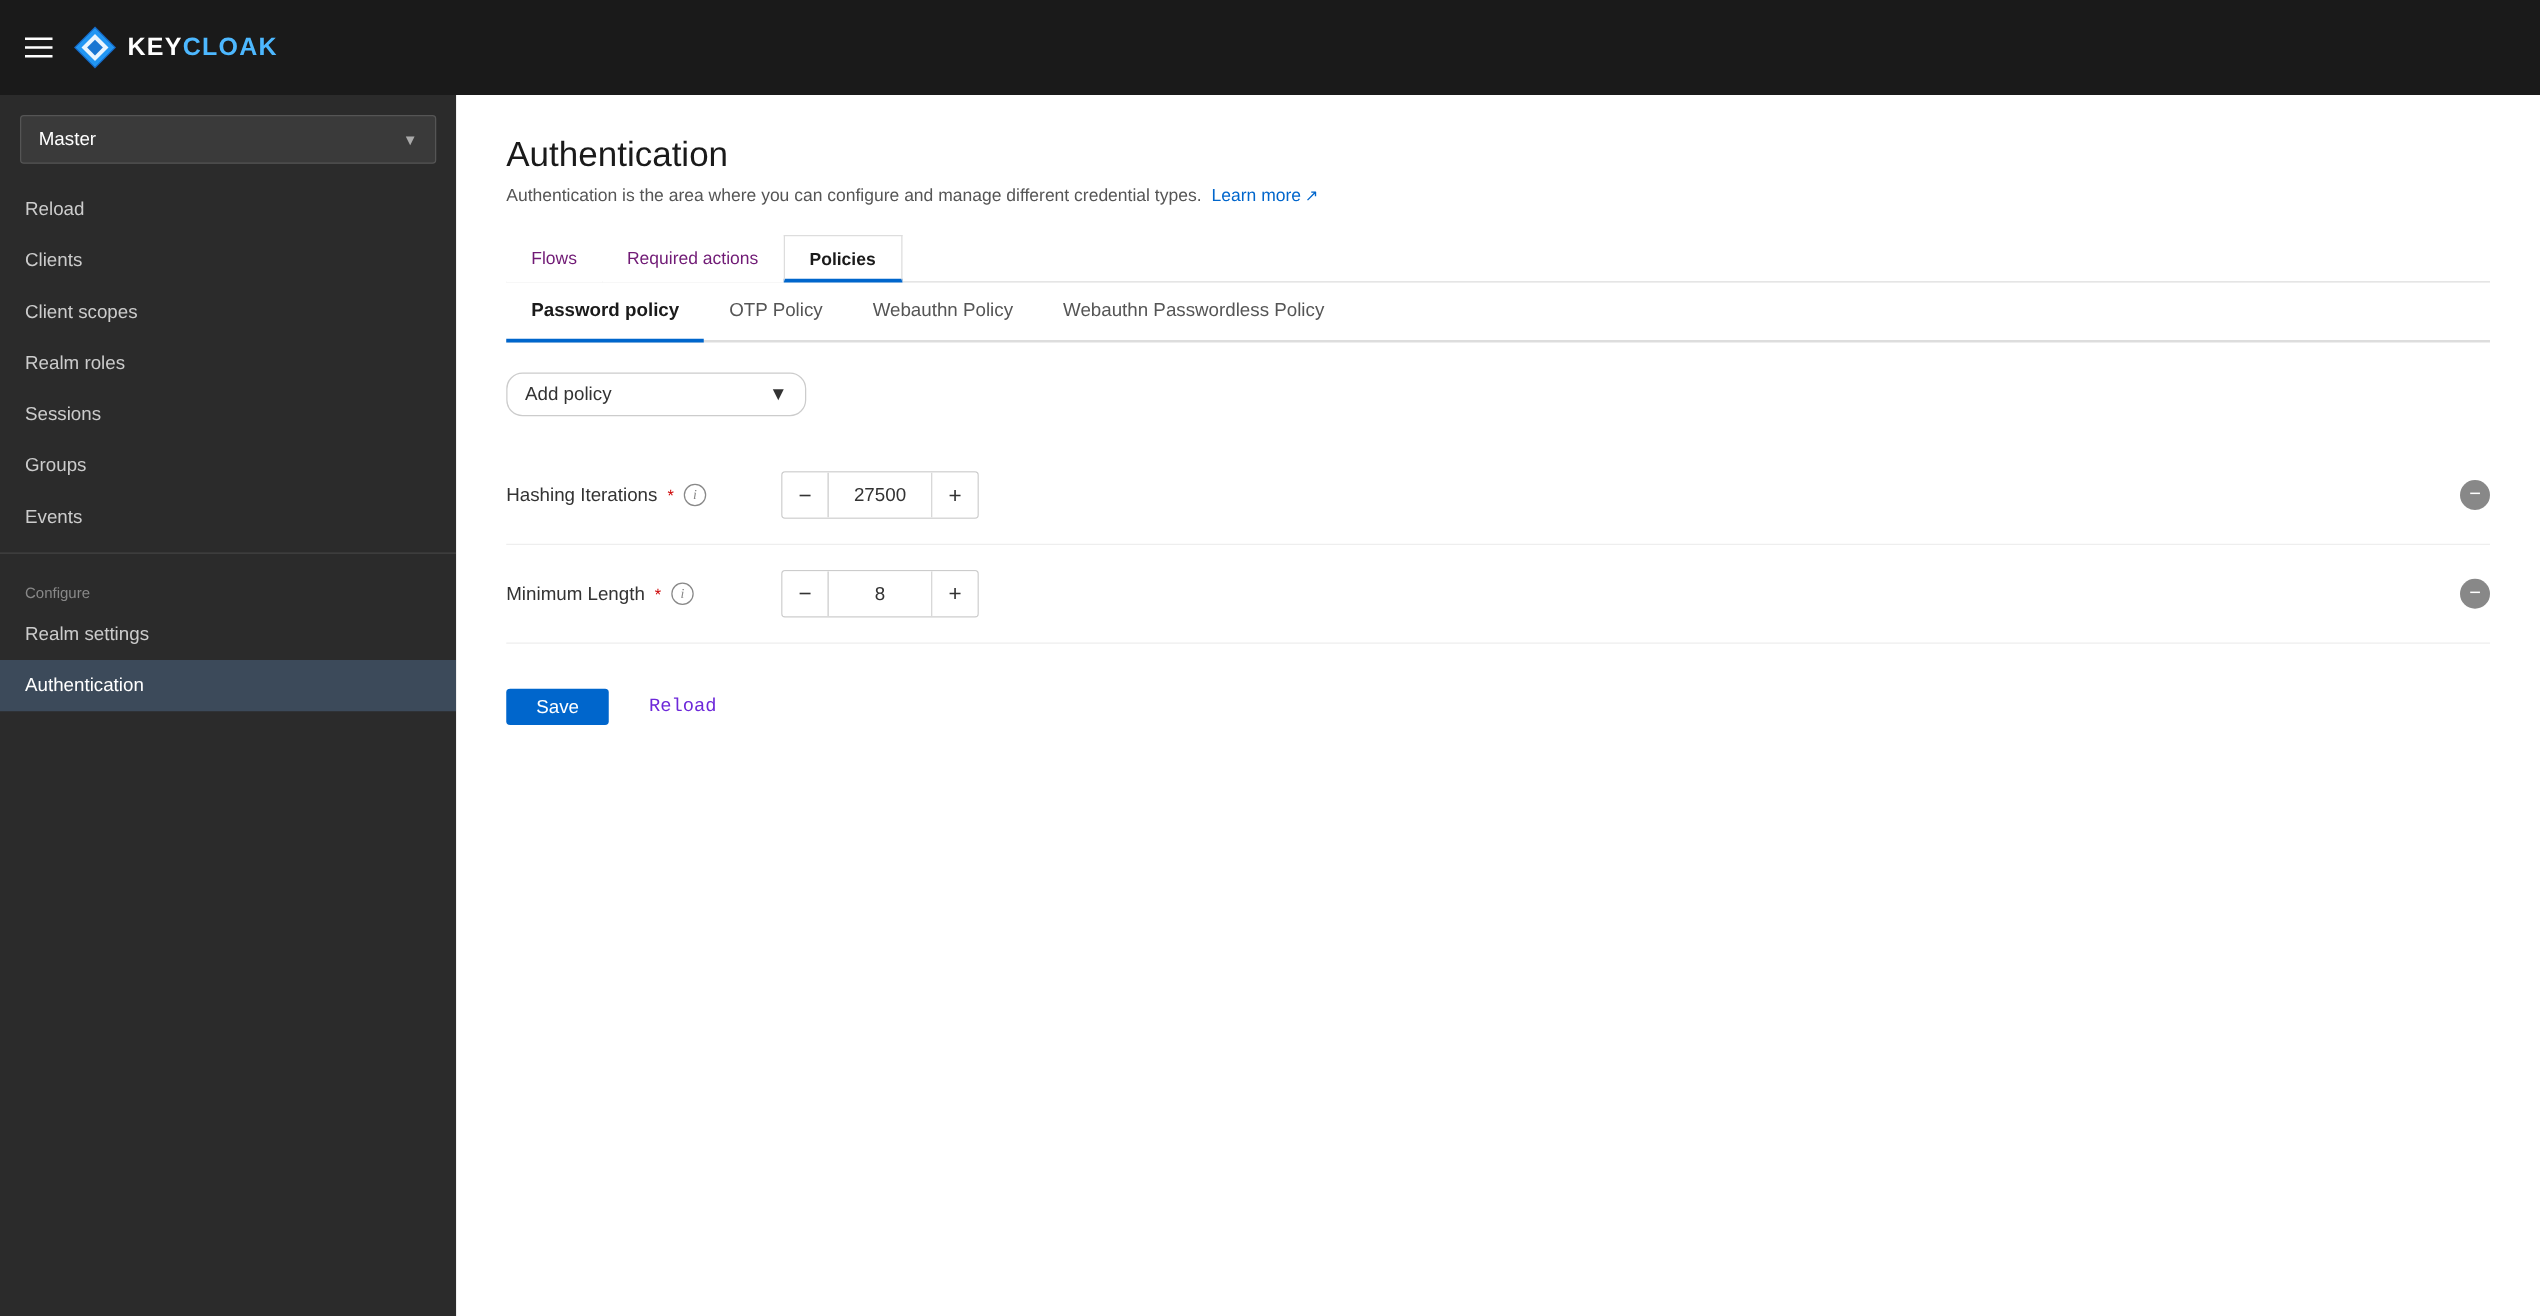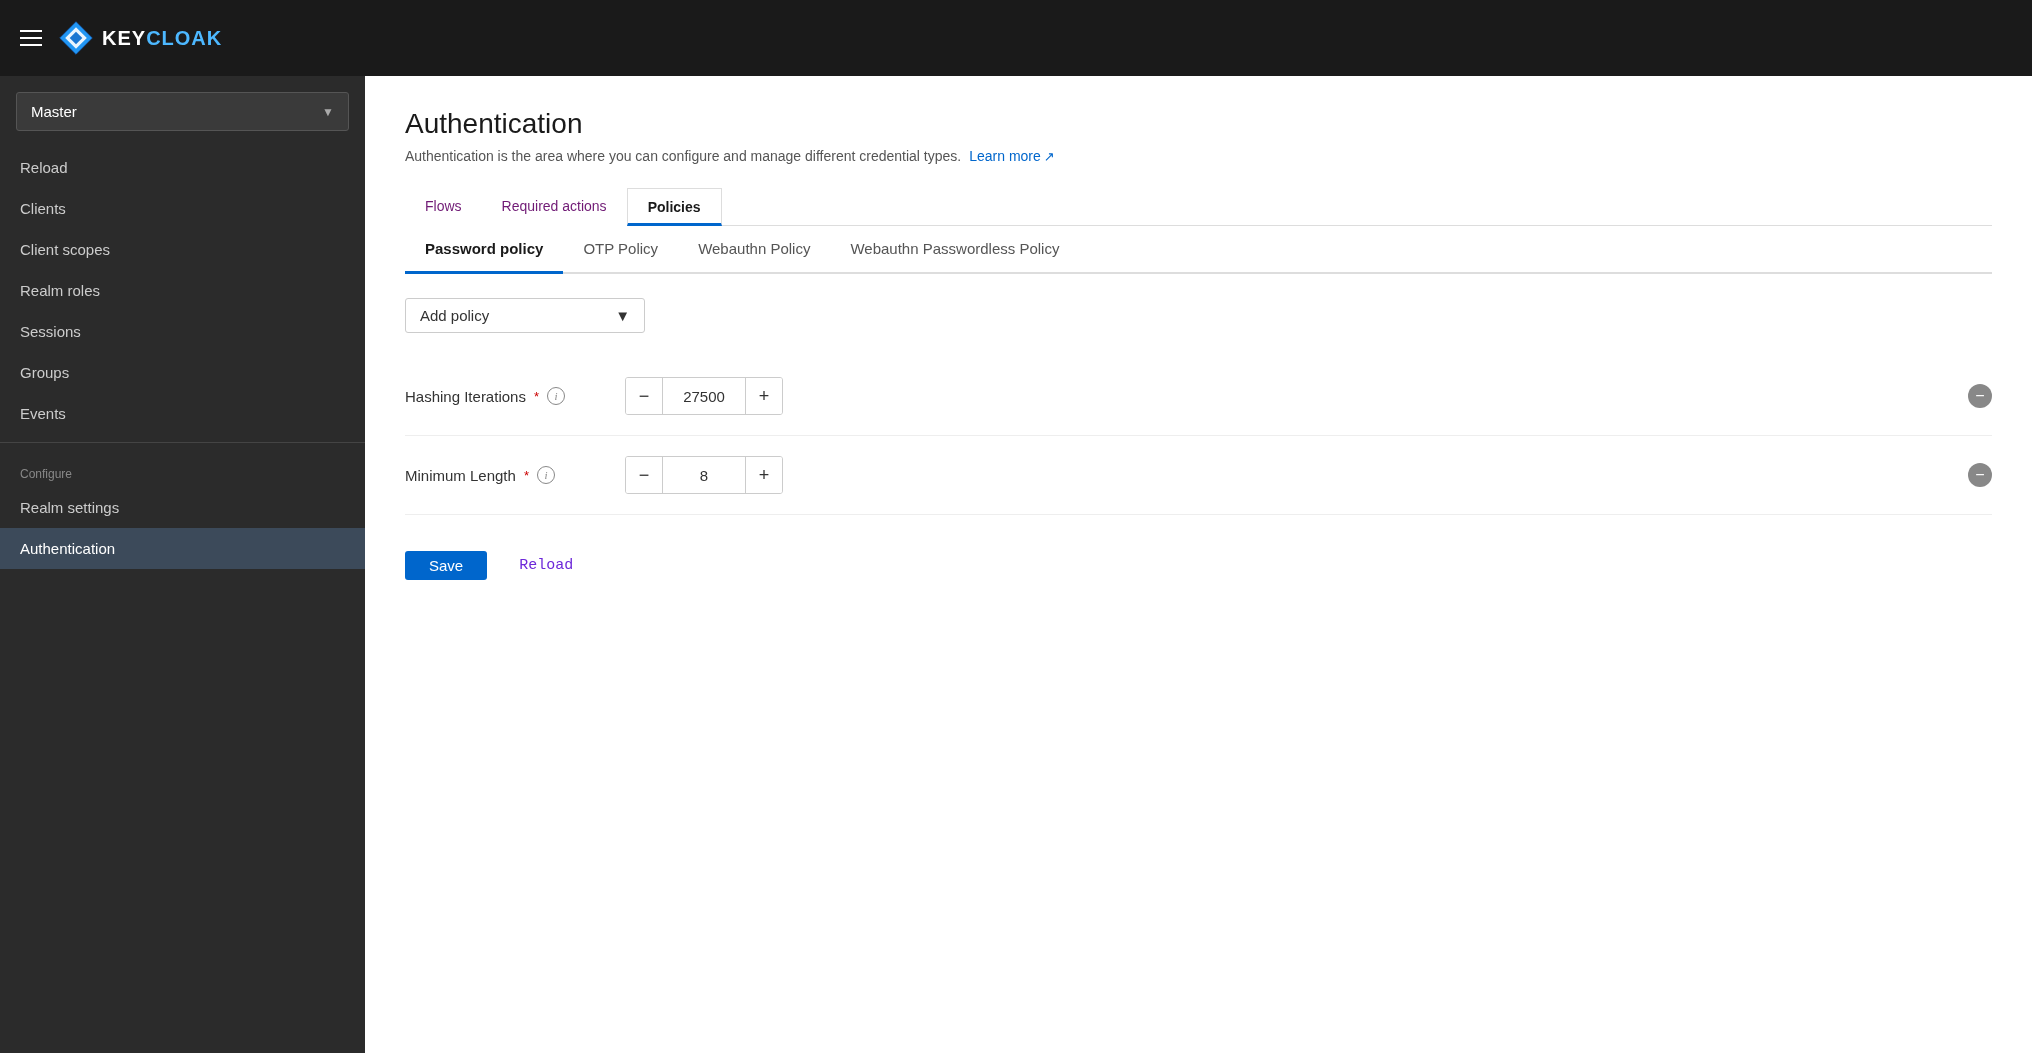--- a/index.html
+++ b/index.html
@@ -169,21 +169,21 @@
     }
 
     
     .add-policy-section {
       margin-bottom: 24px;
     }
     .add-policy-select {
       display: flex;
       align-items: flex-end;
       border: 1px solid #ccc;
-      border-radius: 3px;
+      border-radius: 13px;
       padding: 8px 14px;
       width: 240px;
       cursor: pointer;
       justify-content: space-between;
       background: #fff;
       font-size: 15px;
       color: #333;
     }
 
     

